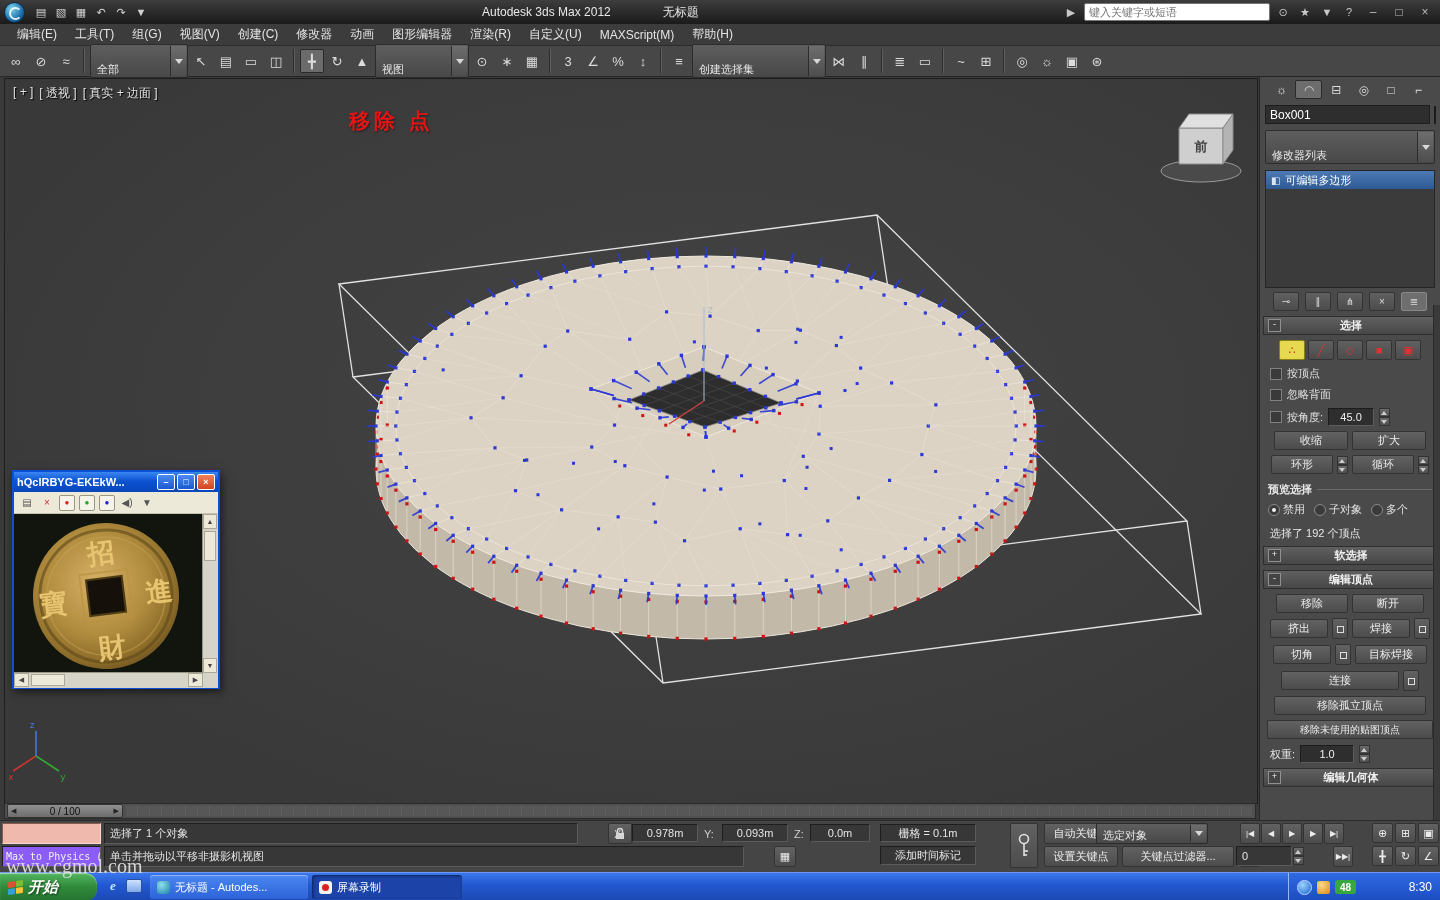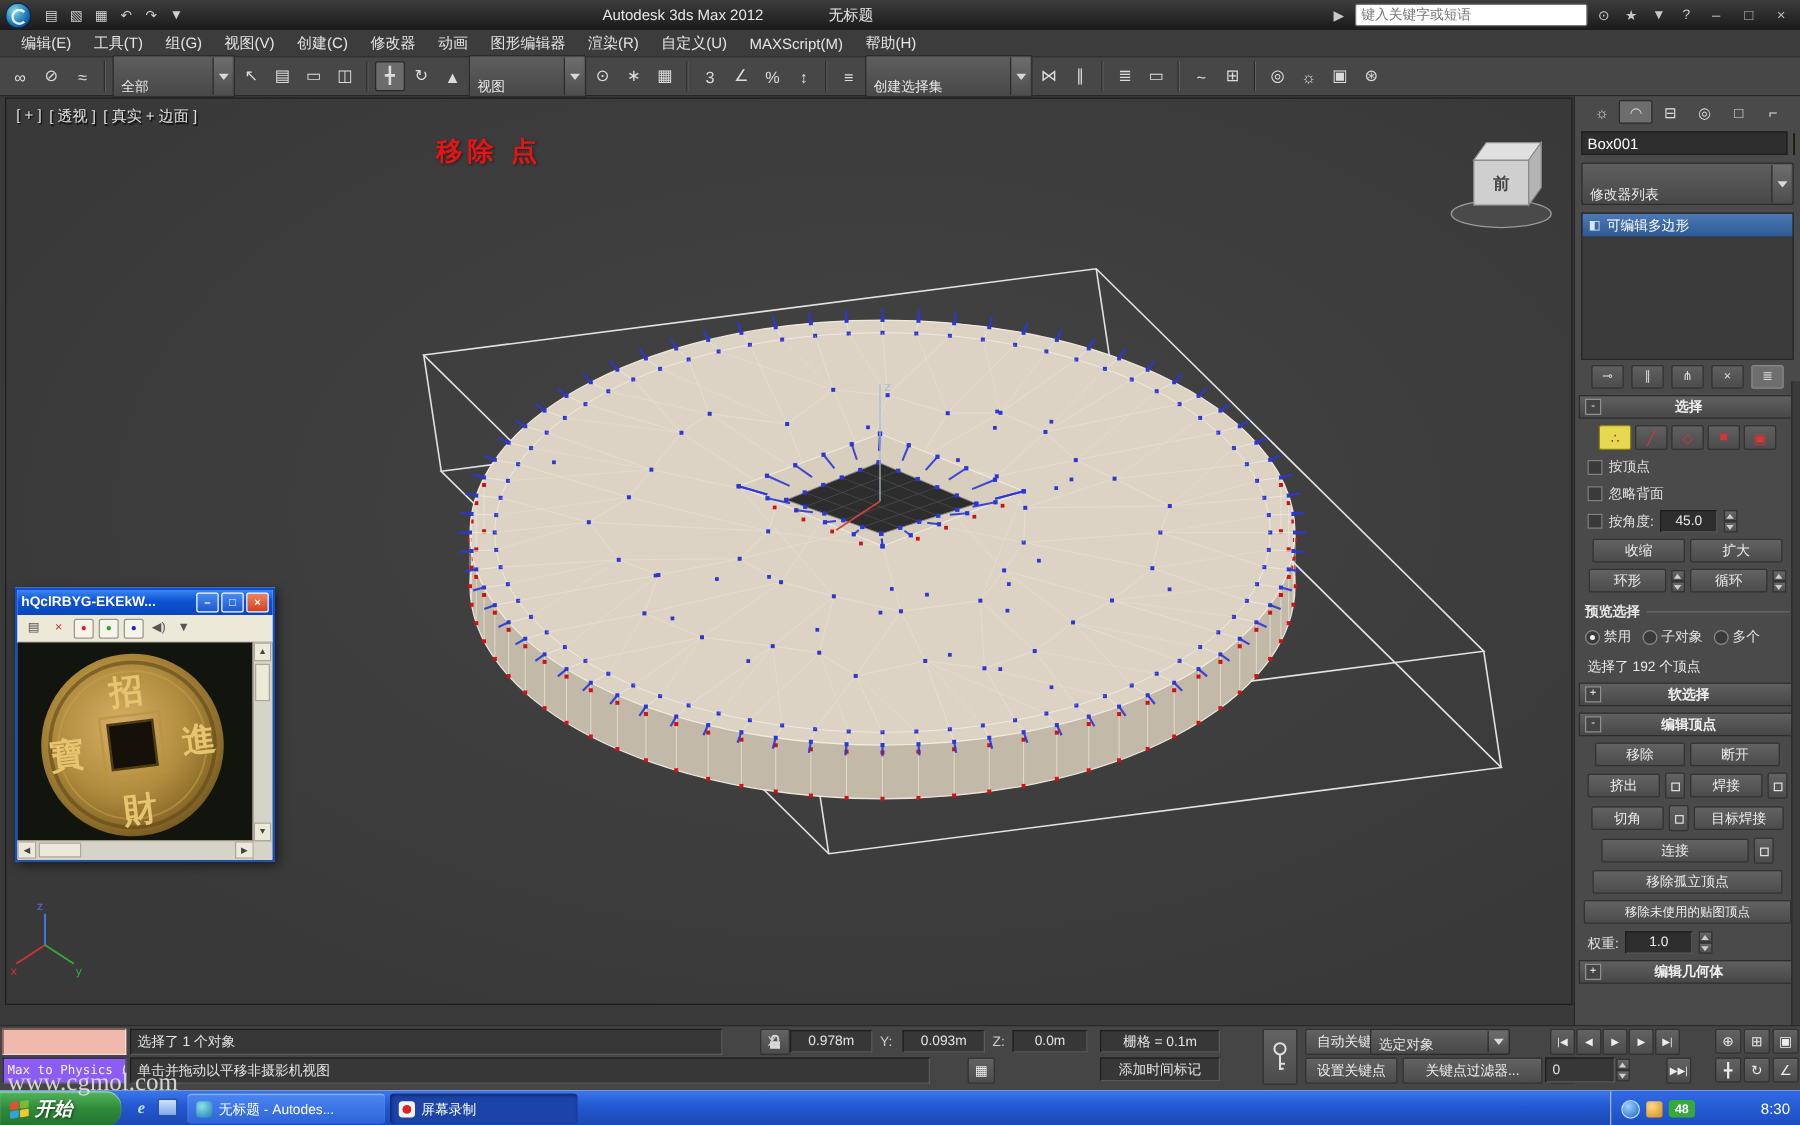--- a/index.html
+++ b/index.html
@@ -1013,20 +1013,28 @@
         <text x="27" y="649" fill="#4477dd" font-size="9" text-anchor="middle" font-weight="normal">z</text>
       </svg>
     <div class="vp-label">
       <span>[ + ]</span>
       <span>[ 透视 ]</span>
       <span>[ 真实 + 边面 ]</span>
     </div>
     <div class="annotation">移除 点</div>
   </div>
 
+  <div class="timeslider">
+    <div class="ts-handle">
+      <span class="ts-arr">◀</span>
+      <span>0 / 100</span>
+      <span class="ts-arr">▶</span>
+    </div>
+    <div class="ts-track"></div>
+  </div>
 
   <div class="cpanel">
     <div class="cp-tabs">
       <span class="tab">☼</span>
       <span class="tab active">◠</span>
       <span class="tab">⊟</span>
       <span class="tab">◎</span>
       <span class="tab">□</span>
       <span class="tab">⌐</span>
     </div>

